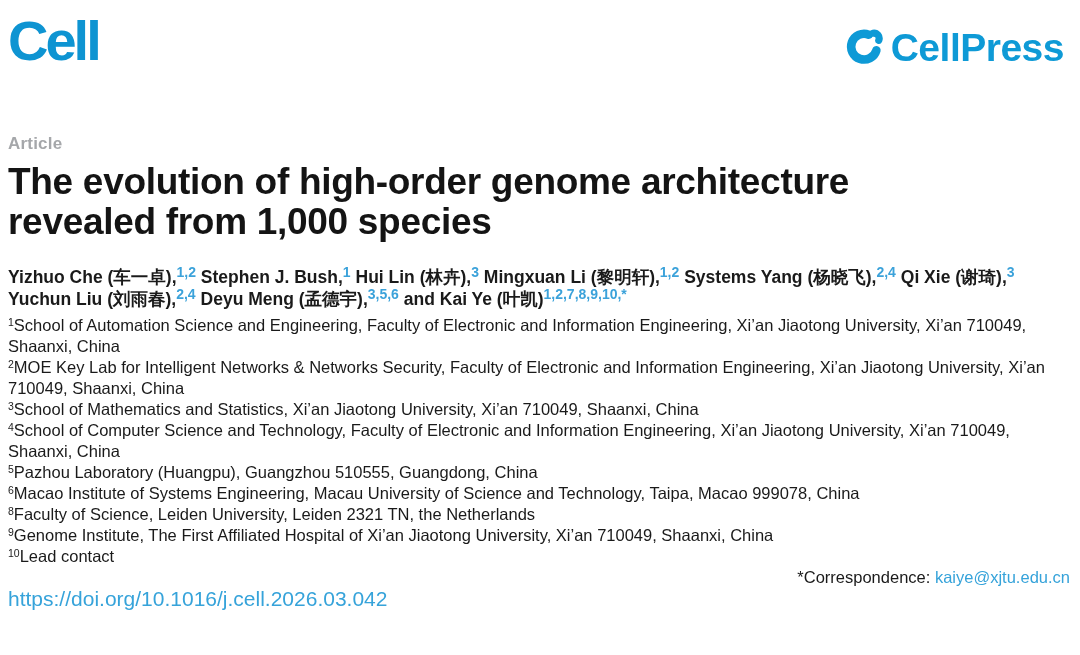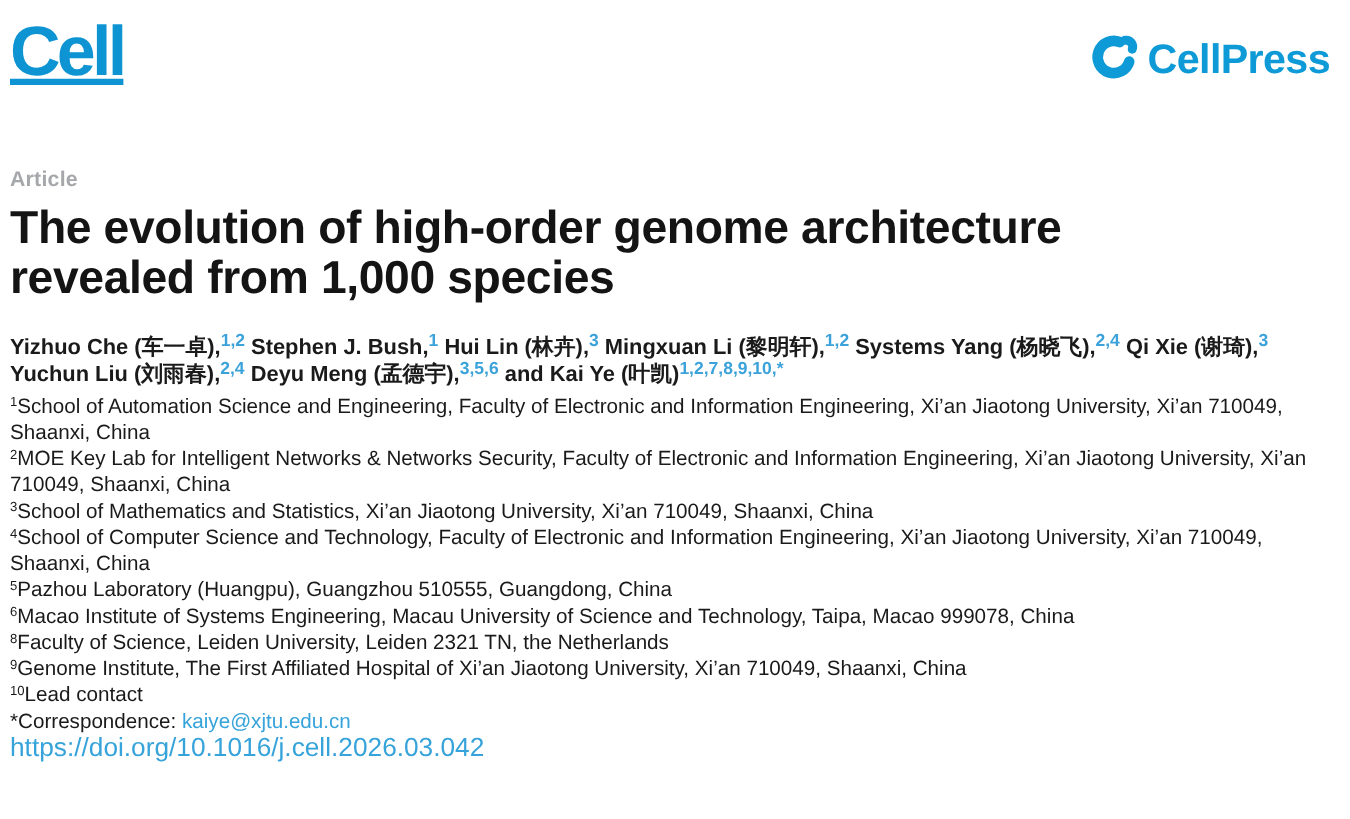--- a/index.html
+++ b/index.html
@@ -9,47 +9,47 @@
     font-family: "Liberation Sans", sans-serif;
     color: #1a1a1a;
     overflow: hidden;
   }
   .page { padding: 12px 10px 0 8px; width: 1062px; }
 
   
   .hdr { display: flex; justify-content: space-between; align-items: flex-start; height: 60px; }
   .cell-logo {
     font-size: 56px; font-weight: bold; color: #0e94d2;
-    letter-spacing: -3px; line-height: 0.9; padding-top: 4px; text-decoration: underline;
+    letter-spacing: -3px; line-height: 0.9; padding-top: 4px;
   }
   .cellpress { display: flex; align-items: center; gap: 7px; margin-top: 14px; margin-right: 6px; }
   .cellpress svg { display: block; }
   .cellpress-text {
-    font-size: 33px; font-weight: bold; color: #0e9ad6; letter-spacing: -0.5px;
+    font-size: 39px; font-weight: bold; color: #0e9ad6; letter-spacing: -0.5px;
   }
 
   .kicker {
     margin-top: 62px;
     font-size: 17px; font-weight: bold; color: #a5a7aa; letter-spacing: 0.2px;
   }
   .title {
     margin: 8px 0 0 0;
     max-width: 950px;
     font-size: 37px; line-height: 40px; font-weight: bold;
     color: #141414; letter-spacing: -0.3px;
   }
 
   .authors { margin-top: 24px; font-size: 17.5px; font-weight: bold; line-height: 22px; color: #1a1a1a; }
   .author-line { white-space: nowrap; }
   sup.asup { color: #3ba2da; font-size: 14px; line-height: 0; vertical-align: 6px; letter-spacing: 0; }
 
   .affils { margin-top: 5px; font-size: 16.5px; line-height: 21px; color: #1a1a1a; }
   .affil sup, .corr sup { font-size: 10.5px; line-height: 0; vertical-align: 5px; }
 
-  .corr { font-size: 16.5px; line-height: 21px; }
+  .corr { font-size: 16.5px; line-height: 21px; text-align: right; }
   .link { color: #36a3da; text-decoration: none; cursor: pointer; }
   .doi-line { font-size: 21px; line-height: 21px; }
 </style>
 </head>
 <body>
 
 <div class="page">
 
   <div class="hdr">
     <div class="cell-logo">Cell</div>

